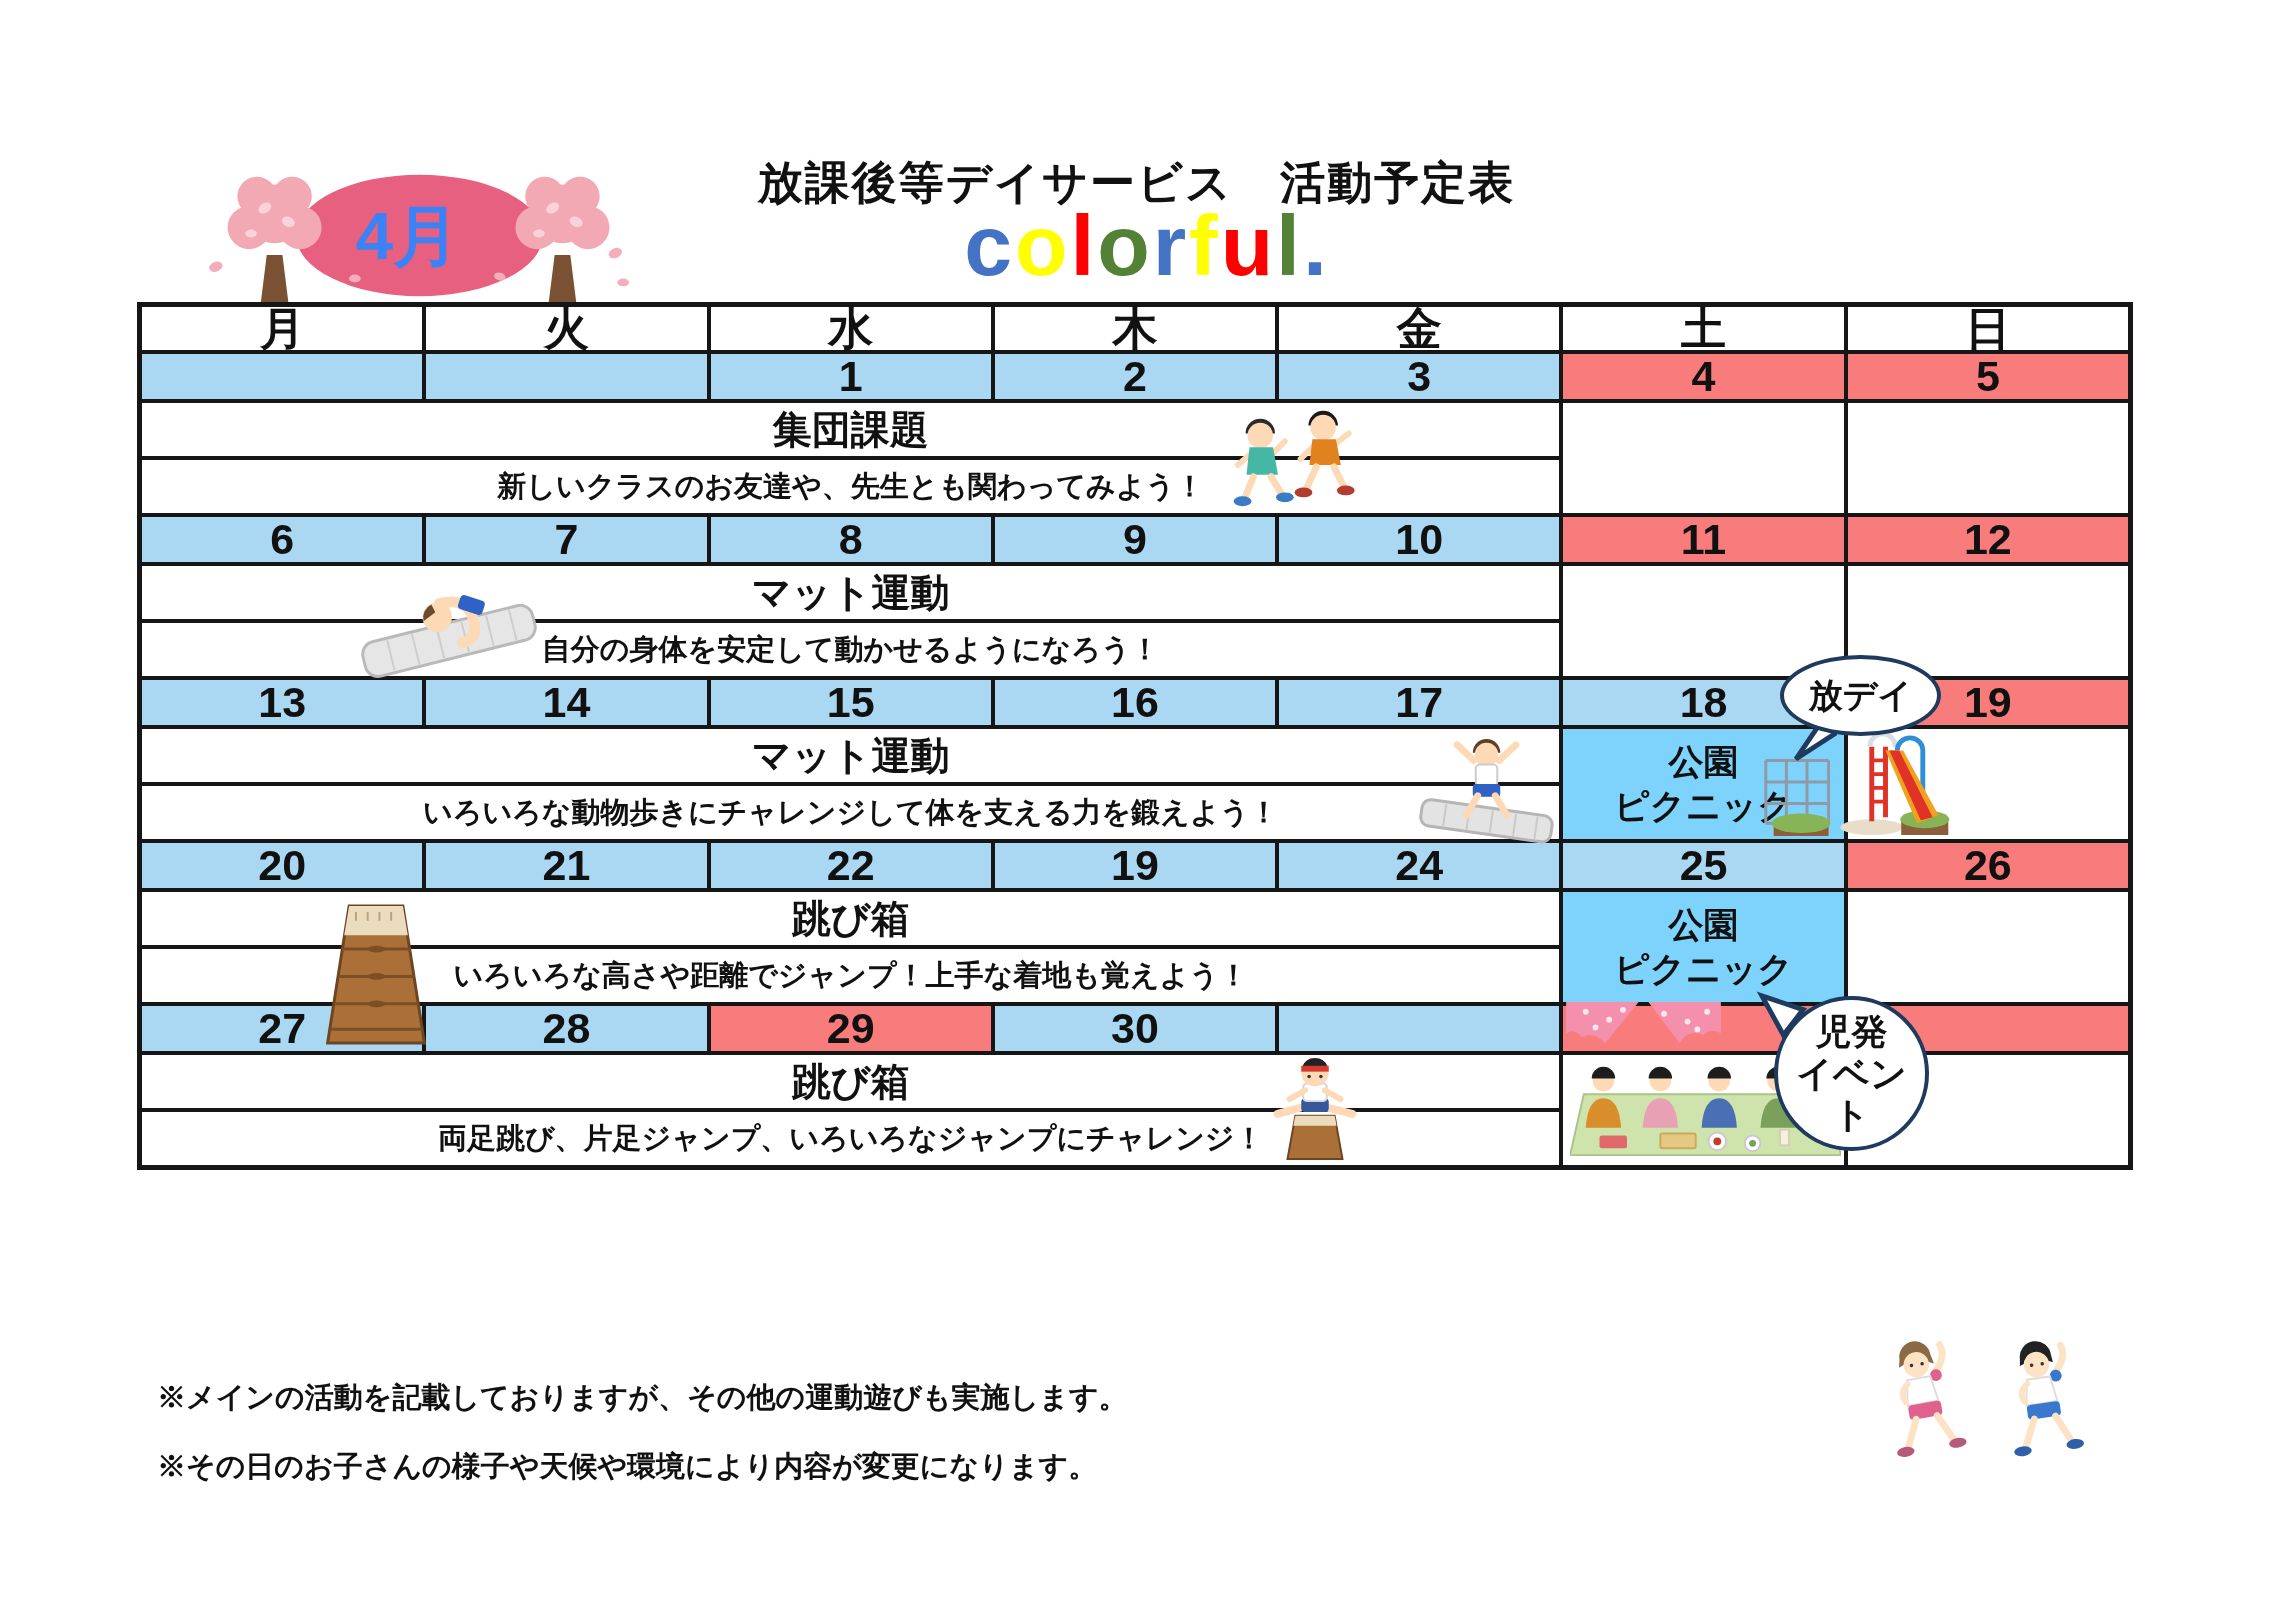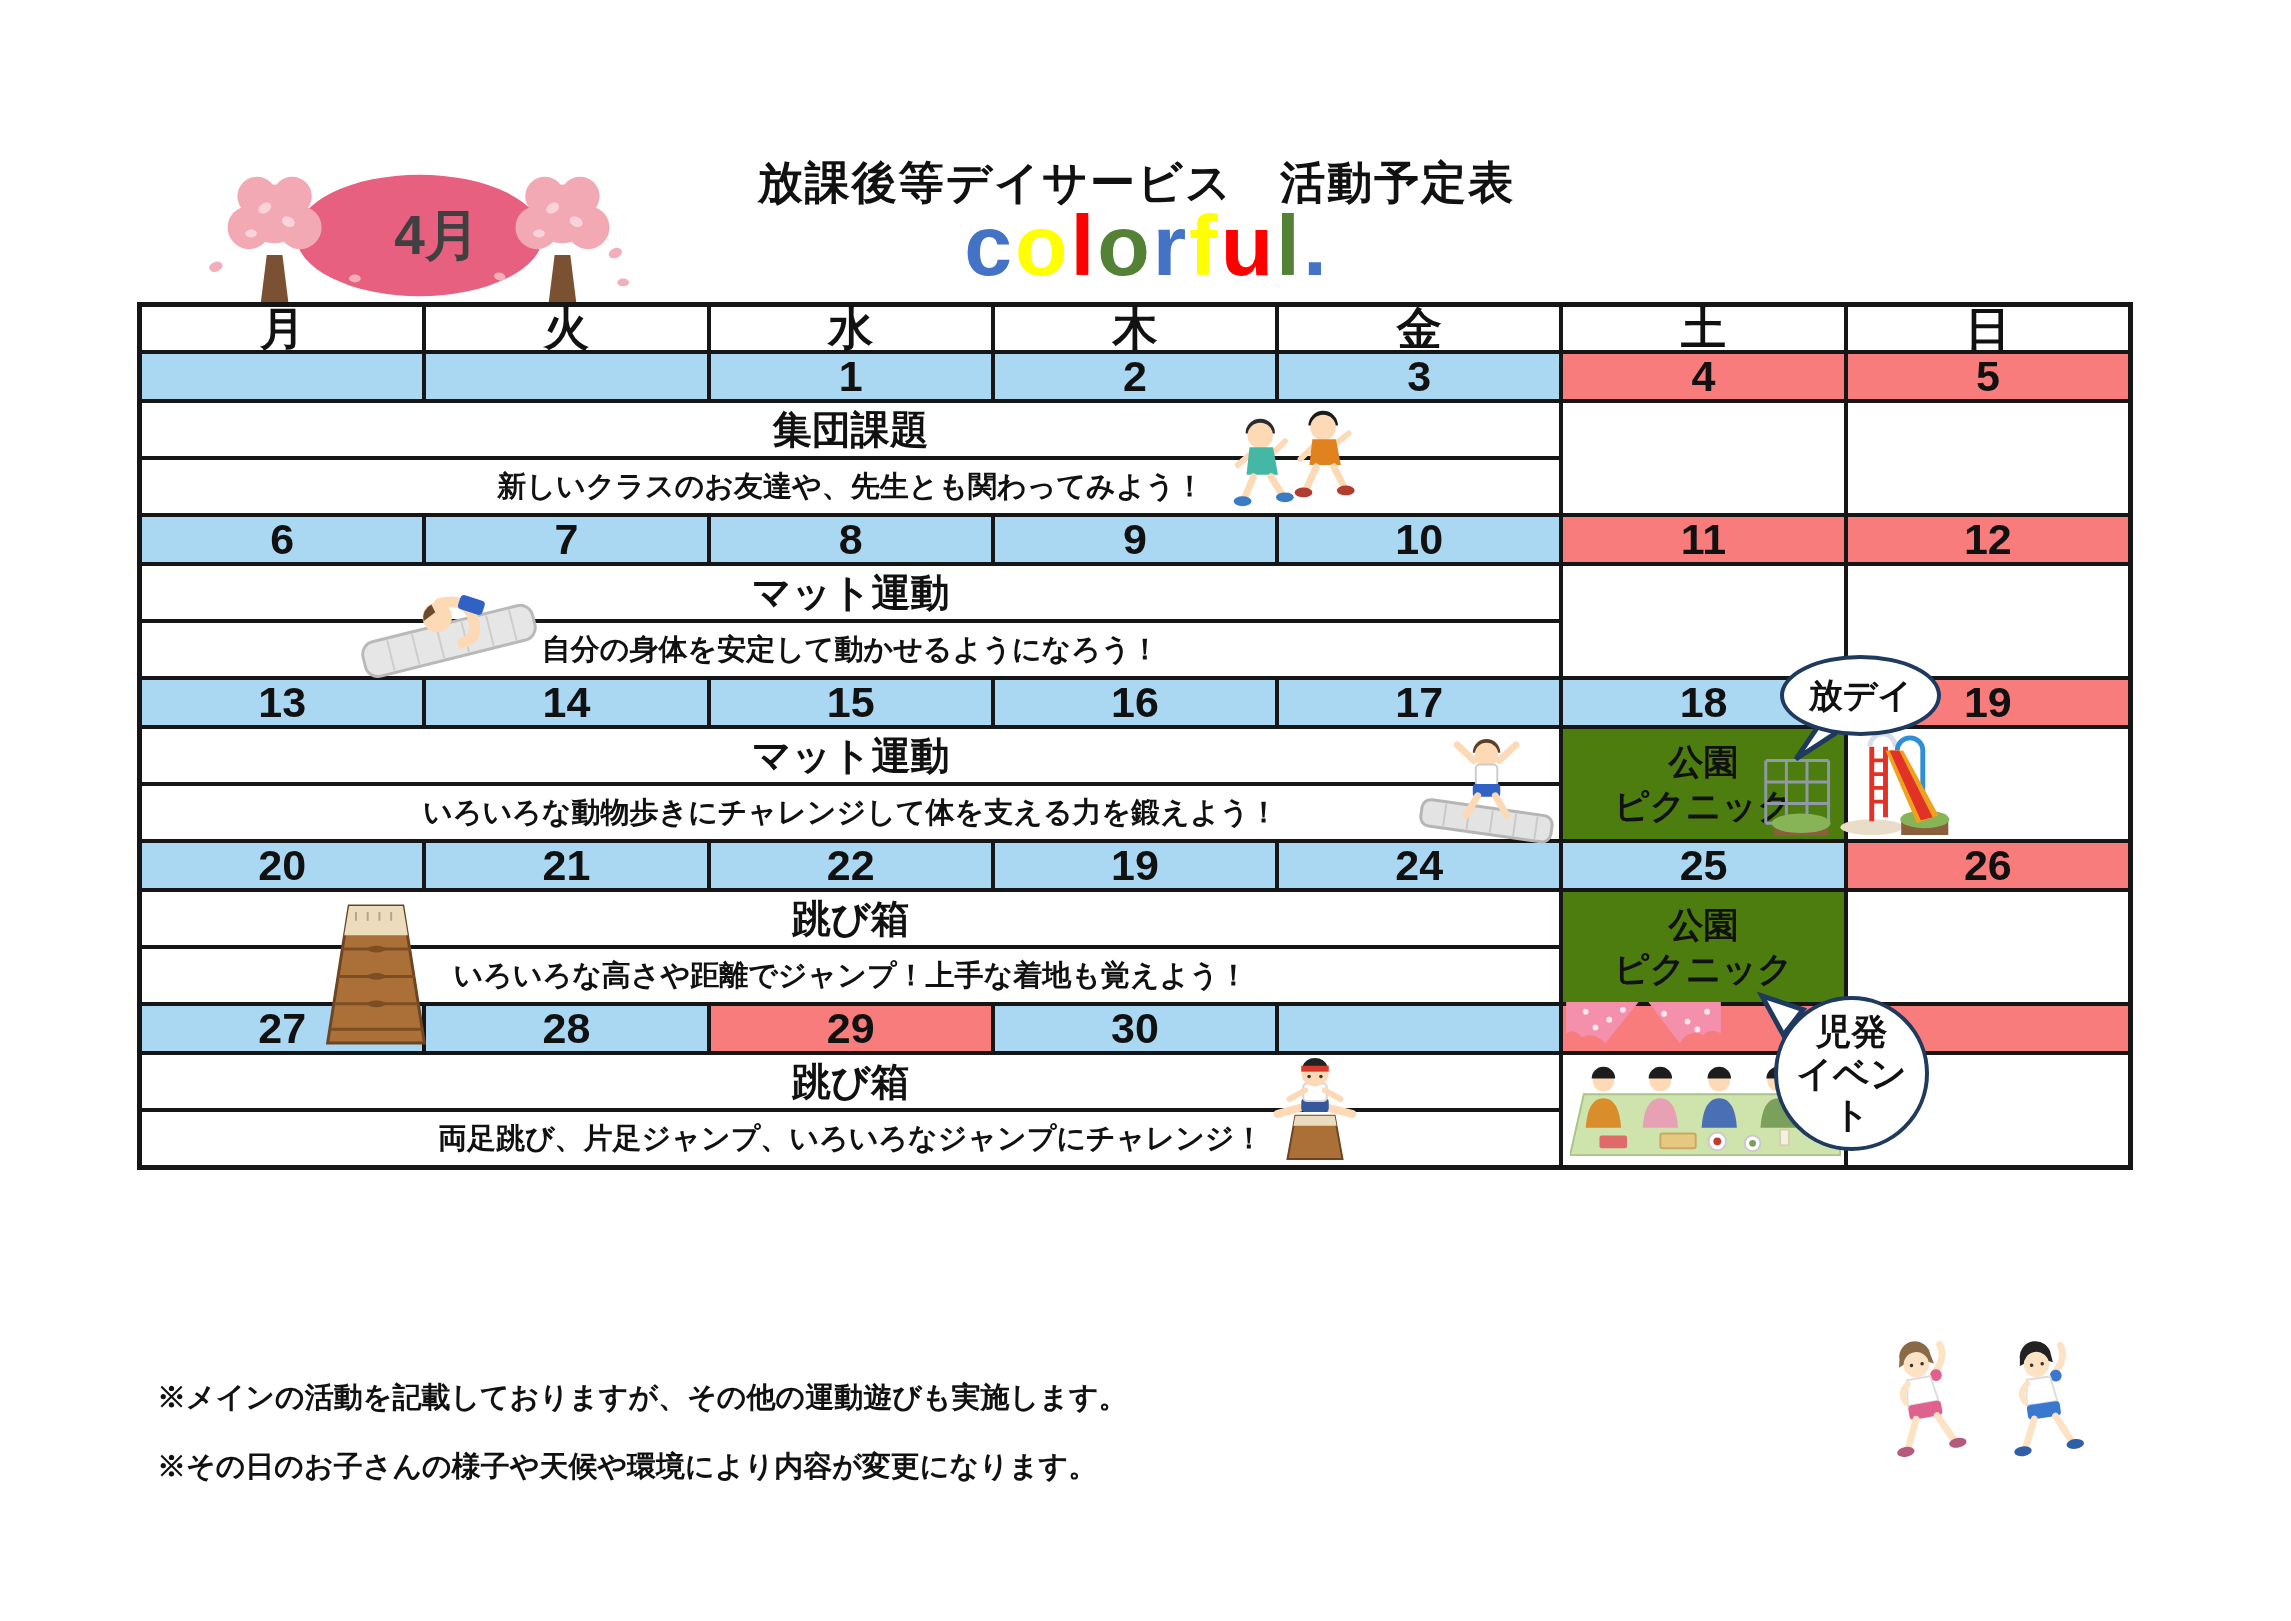--- a/index.html
+++ b/index.html
@@ -1,39 +1,39 @@
 <!DOCTYPE html>
 <html><head>
 <meta charset="utf-8">
 <style>
   html,body{margin:0;padding:0;background:#fff;}
   .page{position:relative;width:2292px;height:1621px;background:#fff;overflow:hidden;
         font-family:"Liberation Sans",sans-serif;color:#111;}
 
   
   .logo{position:absolute;left:208px;top:157px;width:423px;height:151px;}
-  .logo-label{position:absolute;left:339px;top:192px;width:196px;height:88px;display:flex;
-              align-items:center;justify-content:center;font-size:55px;font-weight:900;color:#404040;}
+  .logo-label{position:absolute;left:310px;top:192px;width:196px;height:88px;display:flex;
+              align-items:center;justify-content:center;font-size:67px;font-weight:900;color:#3b82f6;}
   .main-title{position:absolute;left:627px;top:153px;width:1019px;text-align:center;
               font-size:45px;font-weight:900;letter-spacing:2px;}
   .brand{position:absolute;left:843px;top:202px;width:608px;text-align:center;
          font-size:86px;font-weight:900;letter-spacing:2.9px;line-height:1;}
 
   
   .cal{position:absolute;left:137px;top:302px;width:1996px;box-sizing:border-box;
        display:grid;grid-template-columns:repeat(7,1fr);
        grid-template-rows:47px 49px 57px 57px 49px 57px 57px 49px 57px 57px 49px 57px 57px 49px 57px 57px;
        border:3.9px solid #161616;background:#fff;}
   .cell{border:2px solid #161616;box-sizing:border-box;display:flex;align-items:center;
         justify-content:center;overflow:visible;background:#fff;}
   .hd{font-size:45px;font-weight:900;}
   .dt{font-size:43px;font-weight:600;}
   .bb{background:#aad7f2;}
   .rr{background:#f97c7c;}
-  .yy{background:#4d7c0f;}
+  .yy{background:#7dd3fc;}
   .ttl{font-size:39px;font-weight:600;}
   .dsc{font-size:29px;font-weight:700;}
   .evt{font-size:35px;font-weight:600;flex-direction:column;line-height:1.25;text-align:center;}
 
   
   .art{position:absolute;z-index:3;}
   .bubble{position:absolute;z-index:6;background:#fff;border:4.9px solid #1f3a5f;border-radius:50%;
           display:flex;flex-direction:column;align-items:center;justify-content:center;
           font-weight:900;text-align:center;}
   .bubble-houdei{left:1780px;top:655px;width:153px;height:73px;font-size:34px;}

